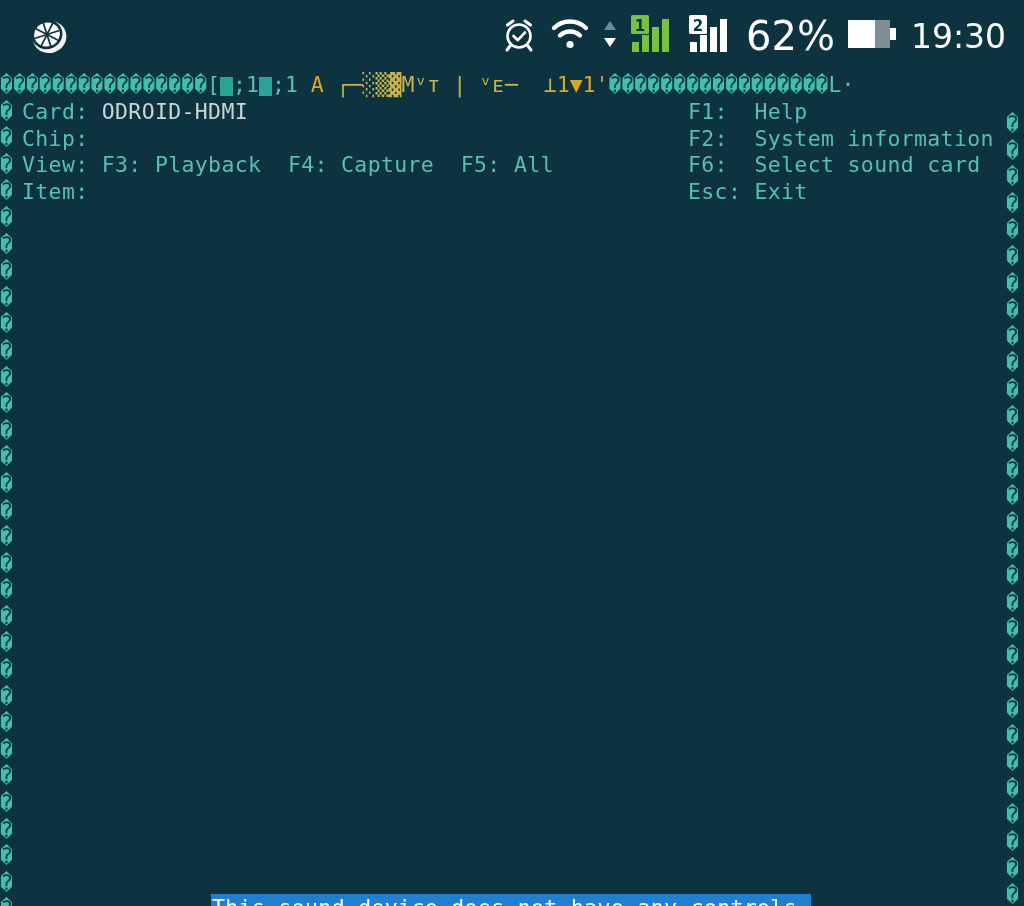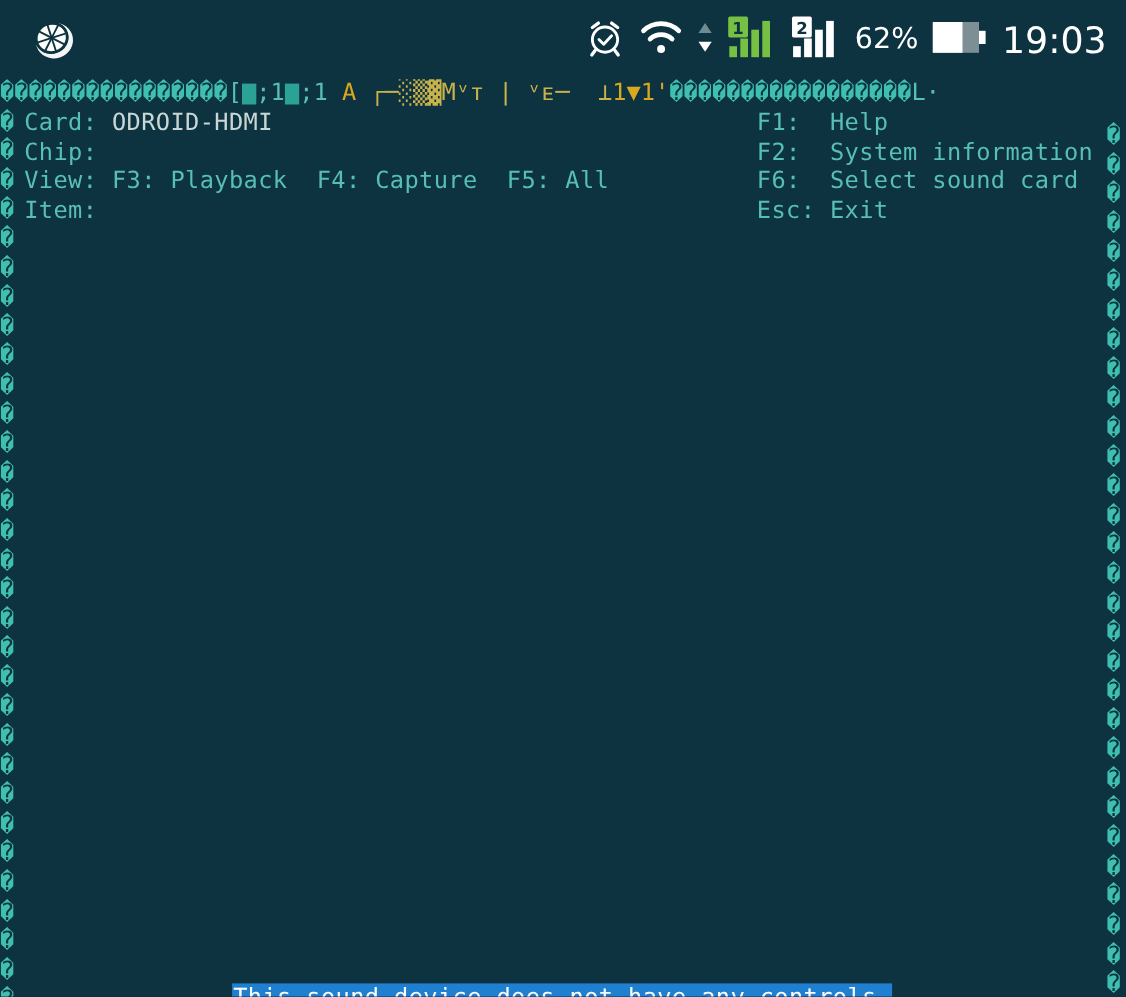--- a/index.html
+++ b/index.html
@@ -34,21 +34,21 @@
     margin-left: auto;
     margin-right: 18px;
     display: flex;
     align-items: center;
     gap: 12px;
   }
   .sb-icon { display: block; }
   .sb-text {
     color: #ffffff;
     font-family: "DejaVu Sans", "Liberation Sans", sans-serif;
-    font-size: 26px;
+    font-size: 40px;
     letter-spacing: 0px;
     white-space: nowrap;
   }
   #clock-text { font-size: 33px; }
   .signal-group { position: relative; display: block; }
 
   
   #terminal {
     position: absolute;
     left: 0; top: 72px;
@@ -182,21 +182,21 @@
     <span class="sb-text">62%</span>
 
     <span class="sb-icon">
       <svg width="52" height="34" viewBox="0 0 52 34">
         <rect x="1" y="3" width="42" height="28" fill="#7d8f95"></rect>
         <rect x="1" y="3" width="27" height="28" fill="#ffffff"></rect>
         <rect x="43" y="11" width="6" height="12" fill="#ffffff"></rect>
       </svg>
     </span>
 
-    <span class="sb-text" id="clock-text">19:03</span>
+    <span class="sb-text" id="clock-text">19:30</span>
   </div>
 </div>
 
 <div id="terminal">
 
   
   <div class="trow" style="top:0px;"><span class="repl">����������������</span><span class="cy">[</span><span class="block-glyph"></span><span class="cy">;1</span><span class="block-glyph"></span><span class="cy">;1</span><span class="cy"> </span><span class="gold">A</span><span class="cy"> </span><span class="hatch">┌─░▒▓Mᵛᴛ | ᵛᴇ─  ⊥</span><span class="gold">1</span><span class="gold">▼</span><span class="gold">1</span><span class="gold">'</span><span class="repl">�����������������</span><span class="cy">L·</span></div>
 
   
   <div id="left-border" style="position:absolute;left:0px;top:26.6px;width:16px;"><div class="repl" style="height: 26.6px; line-height: 26.6px; font-size: 21.5px;">�</div><div class="repl" style="height: 26.6px; line-height: 26.6px; font-size: 21.5px;">�</div><div class="repl" style="height: 26.6px; line-height: 26.6px; font-size: 21.5px;">�</div><div class="repl" style="height: 26.6px; line-height: 26.6px; font-size: 21.5px;">�</div><div class="repl" style="height: 26.6px; line-height: 26.6px; font-size: 21.5px;">�</div><div class="repl" style="height: 26.6px; line-height: 26.6px; font-size: 21.5px;">�</div><div class="repl" style="height: 26.6px; line-height: 26.6px; font-size: 21.5px;">�</div><div class="repl" style="height: 26.6px; line-height: 26.6px; font-size: 21.5px;">�</div><div class="repl" style="height: 26.6px; line-height: 26.6px; font-size: 21.5px;">�</div><div class="repl" style="height: 26.6px; line-height: 26.6px; font-size: 21.5px;">�</div><div class="repl" style="height: 26.6px; line-height: 26.6px; font-size: 21.5px;">�</div><div class="repl" style="height: 26.6px; line-height: 26.6px; font-size: 21.5px;">�</div><div class="repl" style="height: 26.6px; line-height: 26.6px; font-size: 21.5px;">�</div><div class="repl" style="height: 26.6px; line-height: 26.6px; font-size: 21.5px;">�</div><div class="repl" style="height: 26.6px; line-height: 26.6px; font-size: 21.5px;">�</div><div class="repl" style="height: 26.6px; line-height: 26.6px; font-size: 21.5px;">�</div><div class="repl" style="height: 26.6px; line-height: 26.6px; font-size: 21.5px;">�</div><div class="repl" style="height: 26.6px; line-height: 26.6px; font-size: 21.5px;">�</div><div class="repl" style="height: 26.6px; line-height: 26.6px; font-size: 21.5px;">�</div><div class="repl" style="height: 26.6px; line-height: 26.6px; font-size: 21.5px;">�</div><div class="repl" style="height: 26.6px; line-height: 26.6px; font-size: 21.5px;">�</div><div class="repl" style="height: 26.6px; line-height: 26.6px; font-size: 21.5px;">�</div><div class="repl" style="height: 26.6px; line-height: 26.6px; font-size: 21.5px;">�</div><div class="repl" style="height: 26.6px; line-height: 26.6px; font-size: 21.5px;">�</div><div class="repl" style="height: 26.6px; line-height: 26.6px; font-size: 21.5px;">�</div><div class="repl" style="height: 26.6px; line-height: 26.6px; font-size: 21.5px;">�</div><div class="repl" style="height: 26.6px; line-height: 26.6px; font-size: 21.5px;">�</div><div class="repl" style="height: 26.6px; line-height: 26.6px; font-size: 21.5px;">�</div><div class="repl" style="height: 26.6px; line-height: 26.6px; font-size: 21.5px;">�</div><div class="repl" style="height: 26.6px; line-height: 26.6px; font-size: 21.5px;">�</div><div class="repl" style="height: 26.6px; line-height: 26.6px; font-size: 21.5px;">�</div></div>

